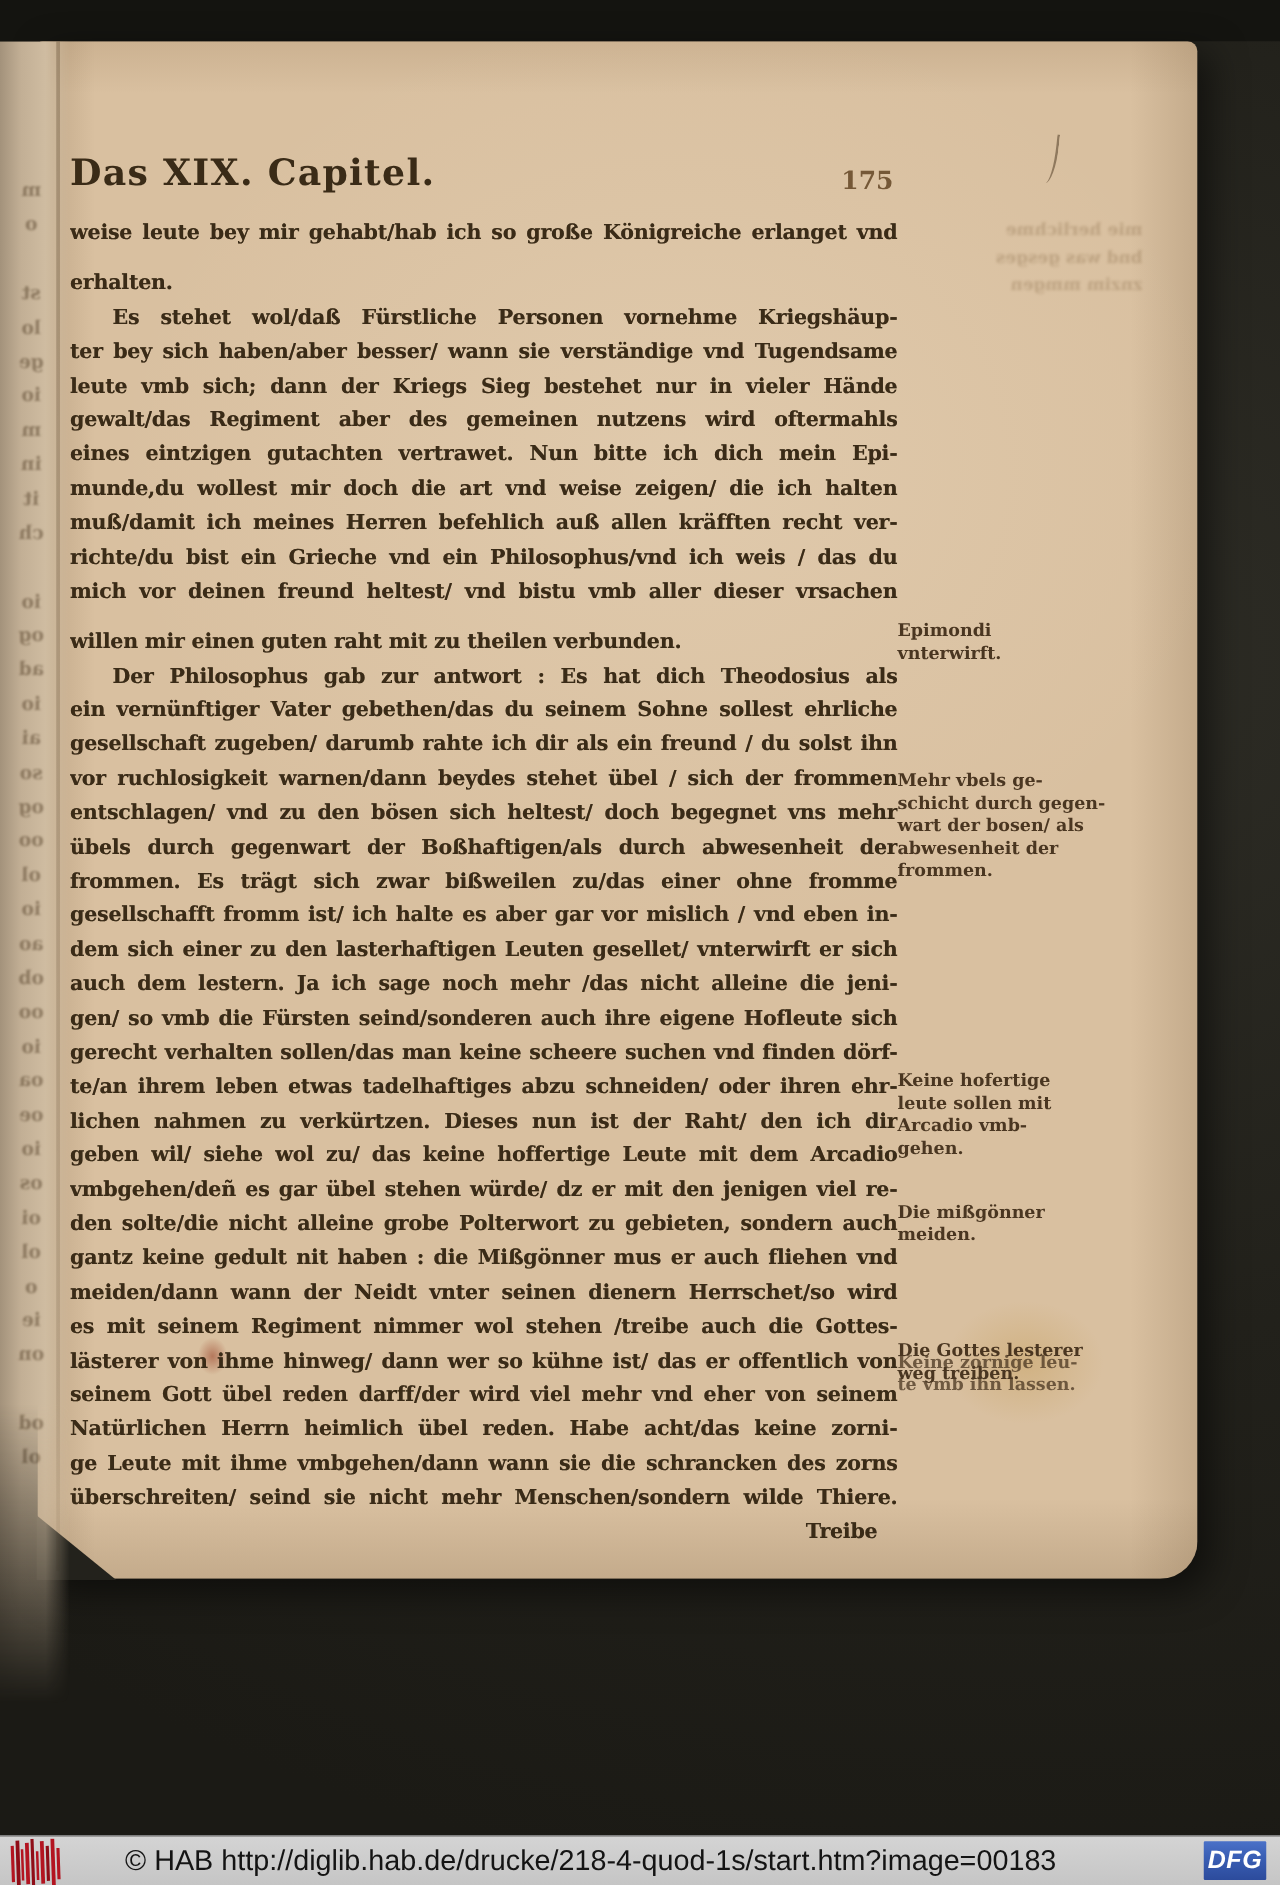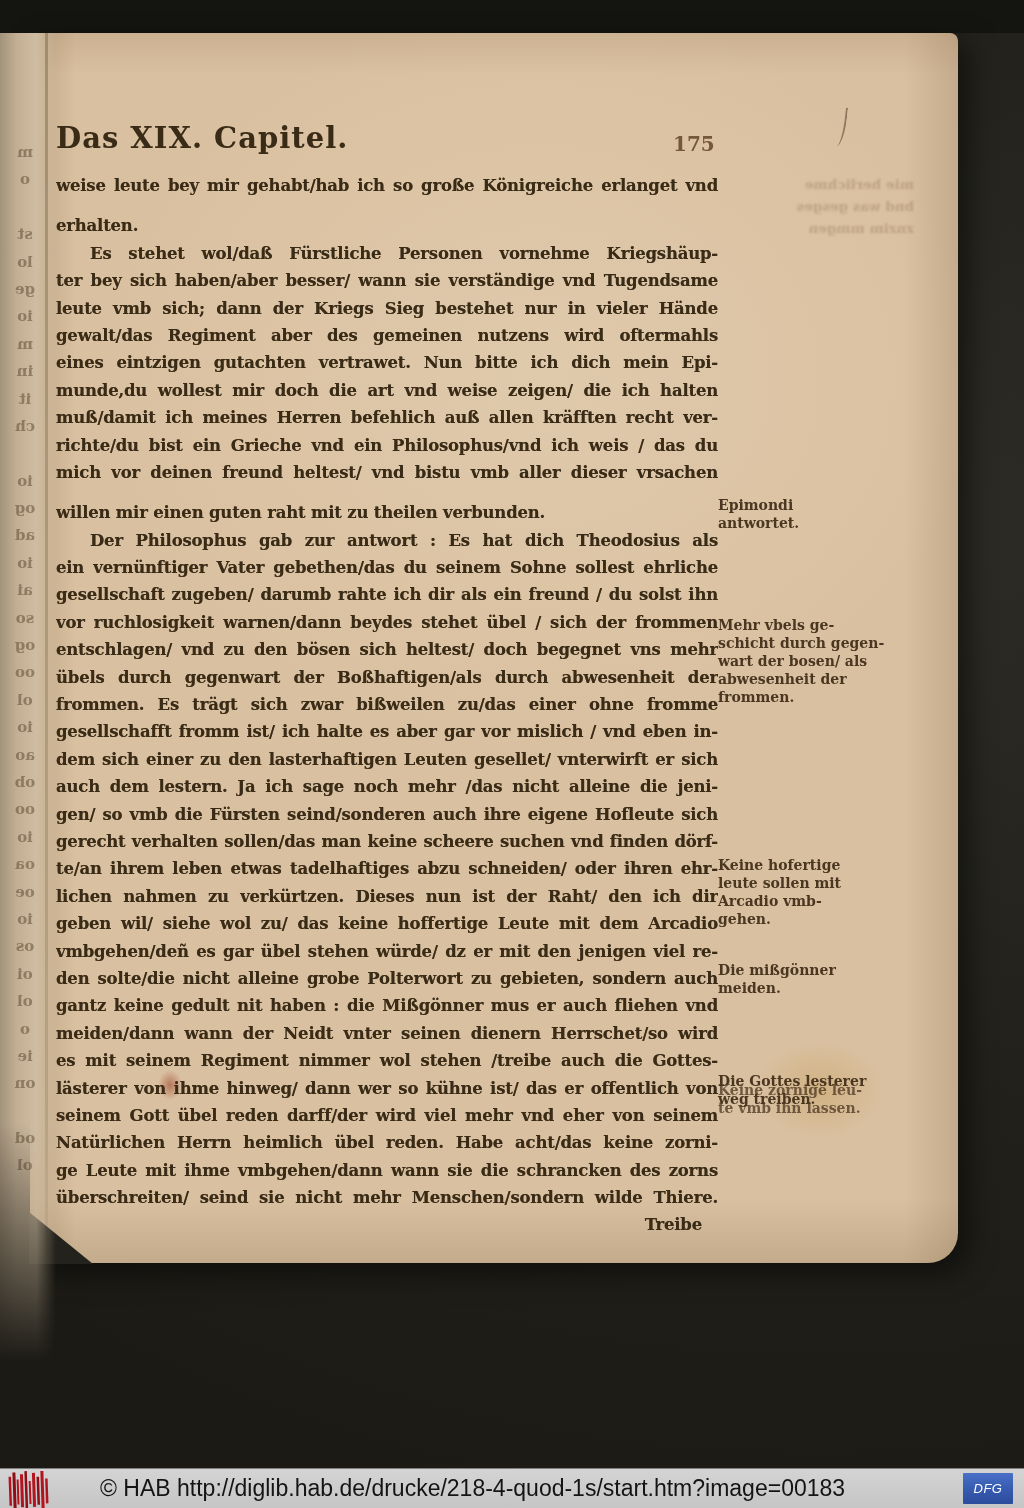--- a/index.html
+++ b/index.html
@@ -81,21 +81,21 @@
     border-top:1px solid #7e7e7e;box-sizing:border-box;
     font-family:"Liberation Sans", sans-serif;
   }
   .hab{position:absolute;left:8px;top:2px;}
   .url{position:absolute;left:100px;top:0;line-height:39px;font-size:23px;color:#141414;}
   .dfg{
     position:absolute;left:963px;top:4px;width:50px;height:31px;
     background:linear-gradient(180deg,#4a71c8,var(--dfg-blue) 40%,#2c4b9c);
     display:flex;align-items:center;justify-content:center;border-radius:1px;
   }
-  .dfg span{color:#ffffff;font-weight:normal;font-style:italic;font-size:13px;letter-spacing:.5px;}
+  .dfg span{color:#ffffff;font-weight:bold;font-style:italic;font-size:20px;letter-spacing:.5px;}
 </style>
 </head>
 <body>
 
 <div id="viewport">
   <div class="top-band"></div>
 
   <div class="page">
     <div class="chapter-title">Das XIX. Capitel.</div>
     <div class="page-number">175</div>
@@ -141,21 +141,21 @@
         <div class="bl">lästerer von ihme hinweg/ dann wer so kühne ist/ das er offentlich von</div>
         <div class="bl">seinem Gott übel reden darff/der wird viel mehr vnd eher von seinem</div>
         <div class="bl">Natürlichen Herrn heimlich übel reden. Habe acht/das keine zorni-</div>
         <div class="bl">ge Leute mit ihme vmbgehen/dann wann sie die schrancken des zorns</div>
         <div class="bl">überschreiten/ seind sie nicht mehr Menschen/sondern wilde Thiere.</div>
         <div class="bl catch">Treibe</div>
       </div>
     <div class="margin" id="margin">
         <div class="mn" style="top: 463px; opacity: 1;">
           <div class="mnl">Epimondi</div>
-          <div class="mnl">antwortet.</div>
+          <div class="mnl">vnterwirft.</div>
         </div>
         <div class="mn" style="top: 583px; opacity: 1;">
           <div class="mnl">Mehr vbels ge-</div>
           <div class="mnl">schicht durch gegen-</div>
           <div class="mnl">wart der bosen/ als</div>
           <div class="mnl">abwesenheit der</div>
           <div class="mnl">frommen.</div>
         </div>
         <div class="mn" style="top: 823px; opacity: 1;">
           <div class="mnl">Keine hofertige</div>

